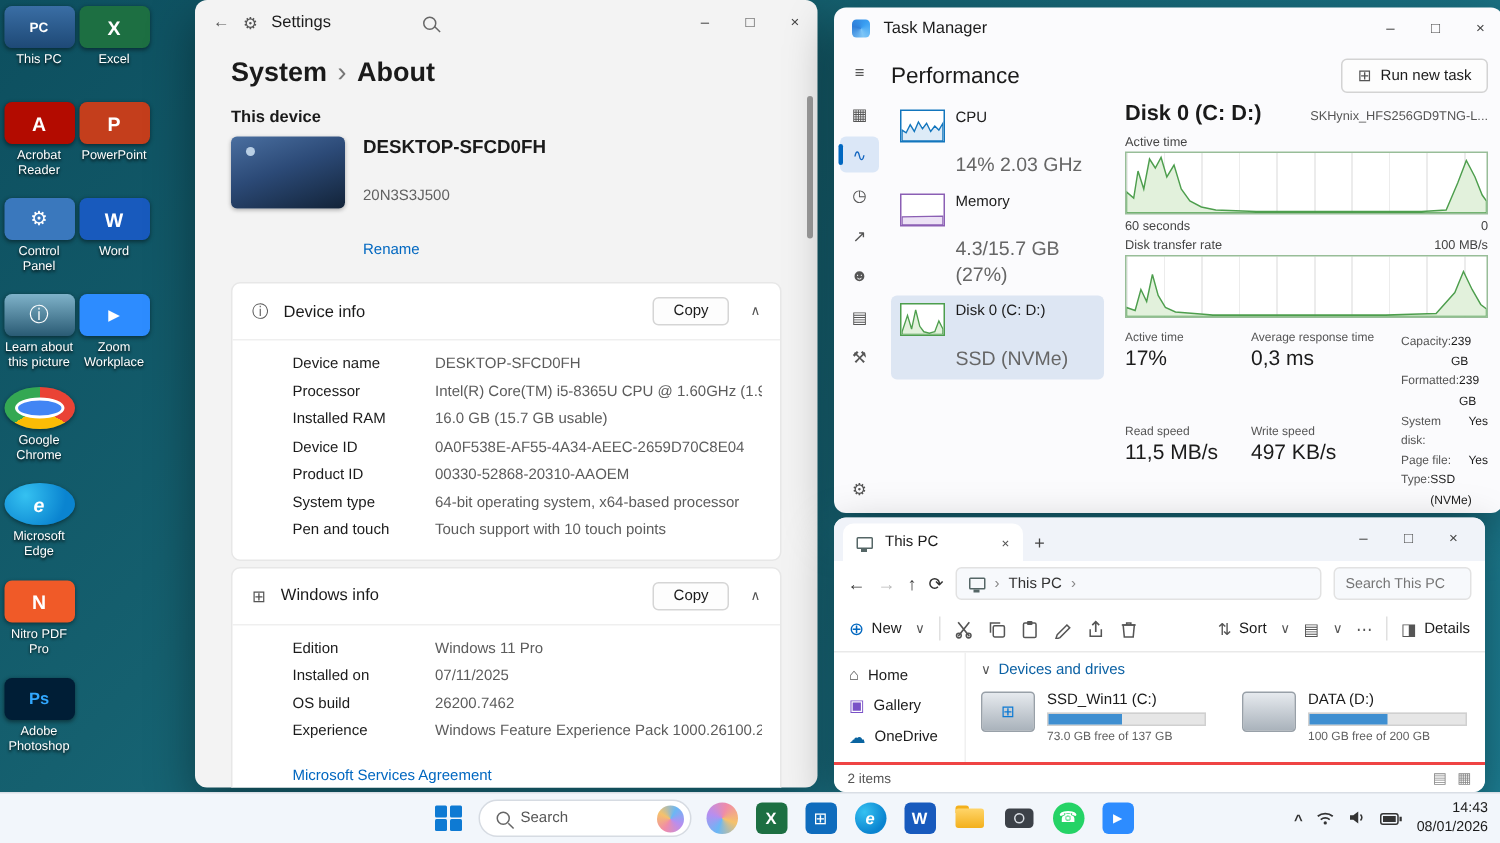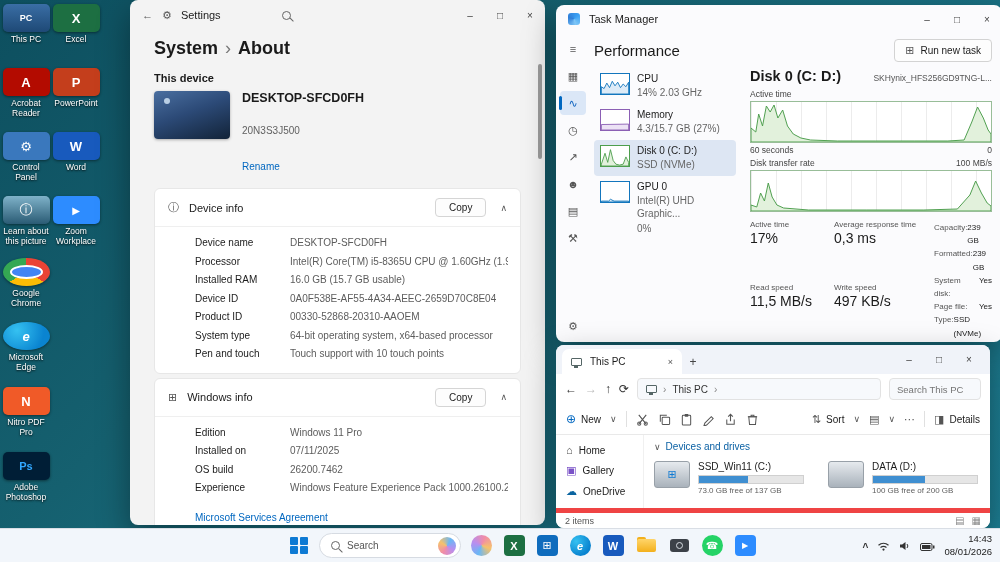--- a/index.html
+++ b/index.html
@@ -75,21 +75,21 @@
   .tm-main{flex:1;display:flex;flex-direction:column;min-width:0}
   .tm-head{display:flex;align-items:center;padding:6px 10px 6px 4px}
   .tm-title{font-size:15px;font-weight:400;color:#1a1a1a}
   .tm-run{margin-left:auto;display:flex;align-items:center;gap:6px;font-size:10px;color:#1b1b1b;border:1px solid #d3d3d3;background:#fdfdfd;border-radius:4px;padding:4px 10px;cursor:pointer}
   .tm-cols{display:flex;flex:1;min-height:0}
   .tm-list{width:150px;flex:none;padding:0 4px}
   .mi{display:flex;gap:7px;padding:5px 6px;border-radius:4px;align-items:flex-start;cursor:pointer}
   .mi.sel{background:#dde6f3}
   .mi svg{flex:none;background:#fff}
   .mi-t{font-size:10px;color:#1b1b1b}
-  .mi-s{font-size:10px;color:#666;margin-top:2px;line-height:1.3}
+  .mi-s{font-size:13px;color:#666;margin-top:18px;line-height:1.3}
   .tm-detail{flex:1;min-width:0;padding:0 10px 0 10px}
   .det-head{display:flex;align-items:baseline}
   .det-title{font-size:14.5px;font-weight:700;color:#1a1a1a}
   .det-model{margin-left:auto;font-size:8.5px;color:#555}
   .ch-lblrow{display:flex;font-size:8.5px;color:#444;margin-top:5px}
   .ch-lblrow .r{margin-left:auto}
   .chart{height:42px;border:1px solid #98bd98;background:#fff;
     background-image:repeating-linear-gradient(90deg,#ececec 0,#ececec 1px,transparent 1px,transparent 25px);margin-top:2px}
   .chart svg{width:100%;height:100%;display:block}
   .tm-stats{display:flex;margin-top:8px}
@@ -123,21 +123,21 @@
   .side-it{display:flex;align-items:center;gap:6px;font-size:10px;color:#1b1b1b;padding:4px 10px;cursor:pointer}
   .fe-main{flex:1;padding:6px 10px;min-width:0}
   .grp{display:flex;align-items:center;gap:5px;font-size:10px;color:#0b61a4;cursor:pointer}
   .drives{display:flex;gap:22px;margin-top:9px}
   .drive{display:flex;gap:8px;width:160px;cursor:pointer}
   .drv{width:36px;height:27px;flex:none;background:linear-gradient(180deg,#e6eaee,#a9b2bb);border:1px solid #98a0a8;border-radius:3px;display:flex;align-items:center;justify-content:center;color:#0e7ad3;font-size:11px}
   .dr-name{font-size:10px;color:#1b1b1b;white-space:nowrap}
   .bar{width:106px;height:9px;background:#e6e6e6;border:1px solid #d0d0d0;margin:3px 0 2px;position:relative}
   .bar .fill{position:absolute;left:0;top:0;bottom:0;background:#3f8fd1}
   .dr-free{font-size:8px;color:#606060;white-space:nowrap}
-  .fe-status{height:20px;border-top:5px solid #ef4444;display:flex;align-items:center;padding:0 9px;font-size:9px;color:#555;background:#fff;flex:none}
+  .fe-status{height:20px;border-top:2px solid #ef4444;display:flex;align-items:center;padding:0 9px;font-size:9px;color:#555;background:#fff;flex:none}
   .fe-status .vicons{margin-left:auto;display:flex;gap:7px;font-size:10px;color:#888}
 
   
   .taskbar{position:absolute;left:0;right:0;bottom:0;height:34px;background:#f2f6fb;border-top:1px solid #d9dee5}
   .tb-center{position:absolute;left:286px;top:0;height:100%;display:flex;align-items:center;gap:7px}
   .start{width:26px;height:26px;display:flex;align-items:center;justify-content:center;border-radius:4px;cursor:pointer}
   .winlogo{display:grid;grid-template-columns:8px 8px;grid-template-rows:8px 8px;gap:1.5px}
   .winlogo span{background:#0e7ad3;border-radius:1px}
   .sbox{height:25px;width:142px;background:#fff;border:1px solid #d6dbe2;border-radius:13px;display:flex;align-items:center;gap:7px;padding:0 4px 0 11px;cursor:pointer}
   .sbox .stext{font-size:10px;color:#555}
@@ -396,30 +396,20 @@
             </div>
             <div class="mi sel">
               <svg width="30" height="22" viewBox="0 0 30 22" style="border:1px solid #4d9e4d">
                   <path d="M0,22 L0,20 L4,8 L7,18 L10,4 L13,16 L16,20 L20,21 L24,20 L27,12 L30,18 L30,22 Z" fill="#e2f1dc" stroke="#4d9e4d" stroke-width="1"></path>
                 </svg>
               <div>
                   <div class="mi-t">Disk 0 (C: D:)</div>
                   <div class="mi-s">SSD (NVMe)</div>
                 </div>
             </div>
-            <div class="mi">
-              <svg width="30" height="22" viewBox="0 0 30 22" style="border:1px solid #1376bd">
-                  <path d="M0,22 L0,21 L8,21 L10,19 L14,21 L30,21 L30,22 Z" fill="#ddebf7" stroke="#1376bd" stroke-width="1"></path>
-                </svg>
-              <div>
-                  <div class="mi-t">GPU 0</div>
-                  <div class="mi-s">Intel(R) UHD Graphic...</div>
-                  <div class="mi-s">0%</div>
-                </div>
-            </div>
           </div>
           <div class="tm-detail">
             <div class="det-head">
               <span class="det-title">Disk 0 (C: D:)</span>
               <span class="det-model">SKHynix_HFS256GD9TNG-L...</span>
             </div>
             <div class="ch-lblrow">
                 <span>Active time</span>
               </div>
             <div class="chart">

